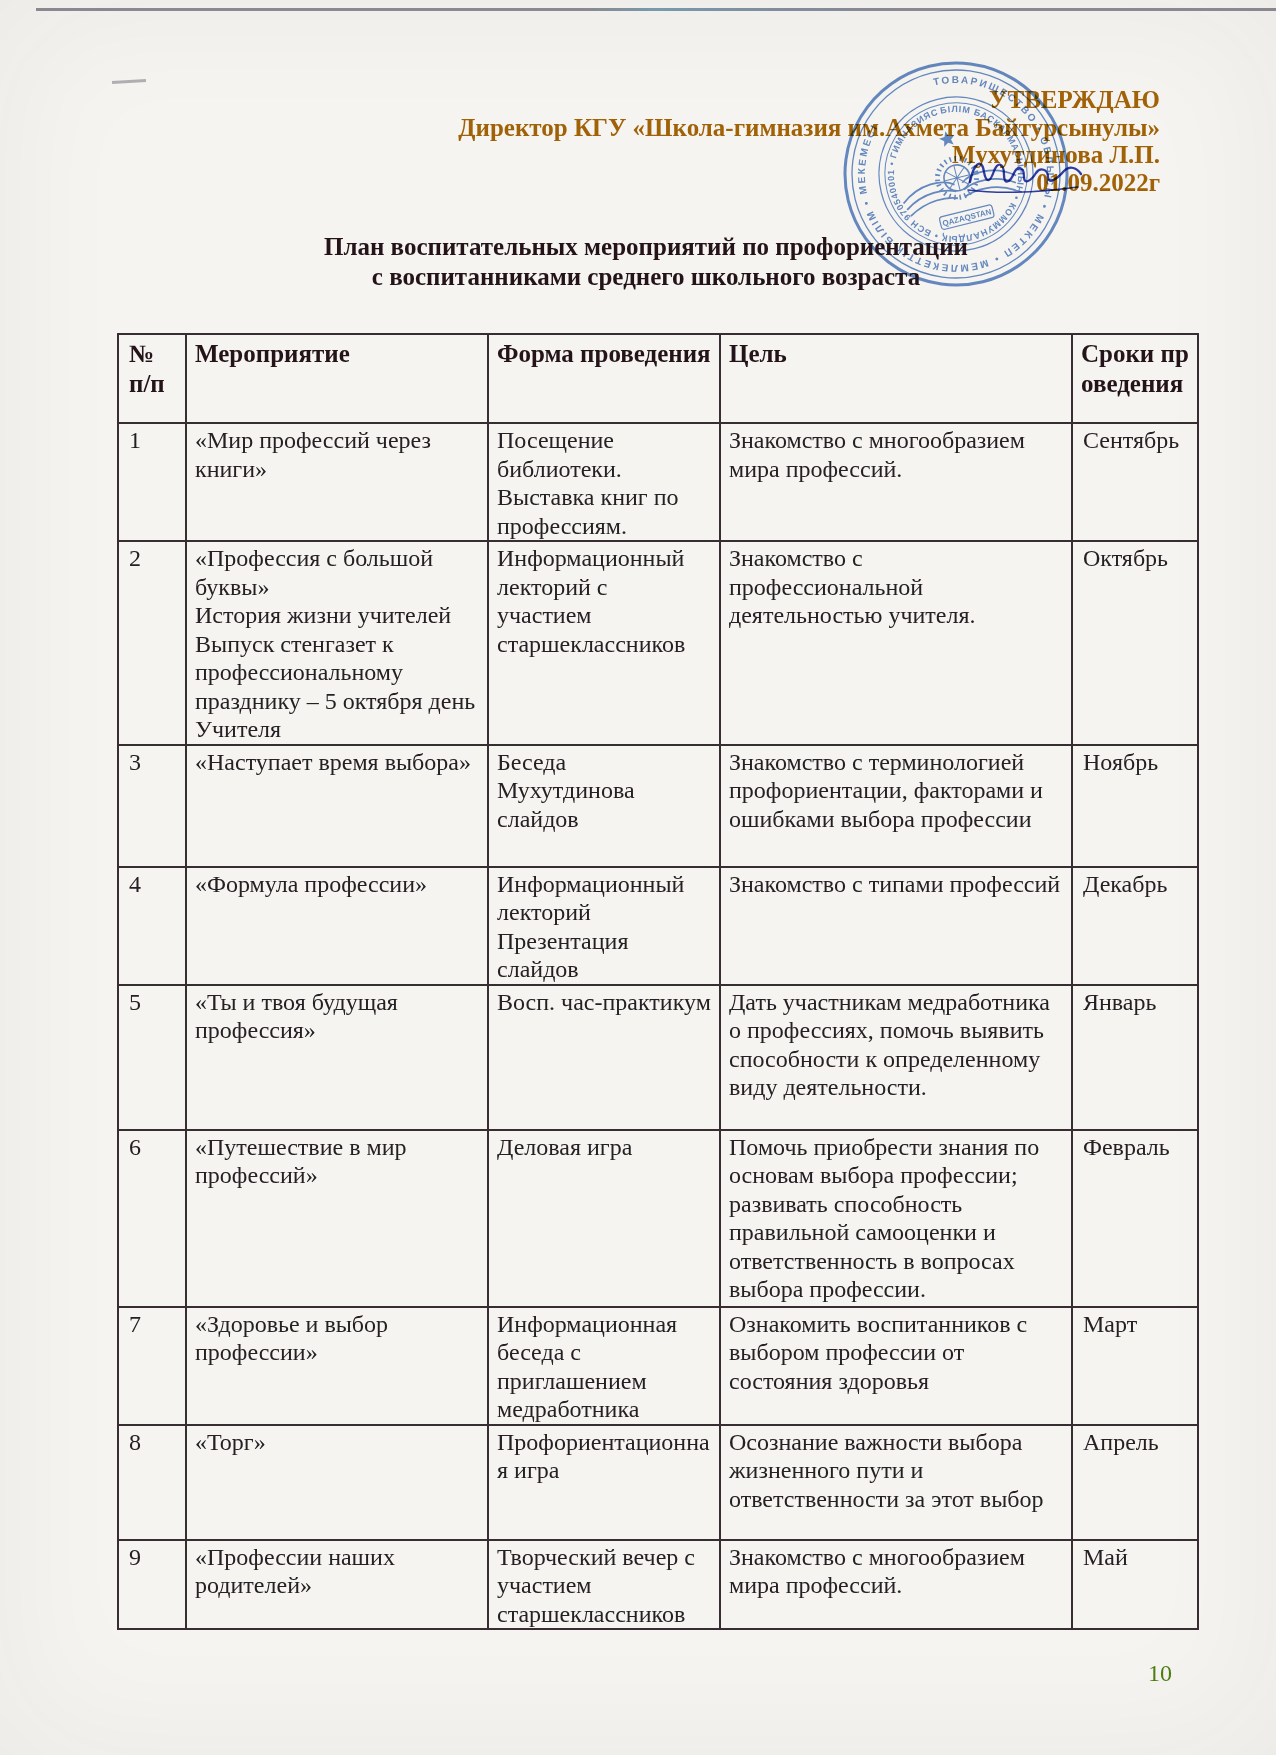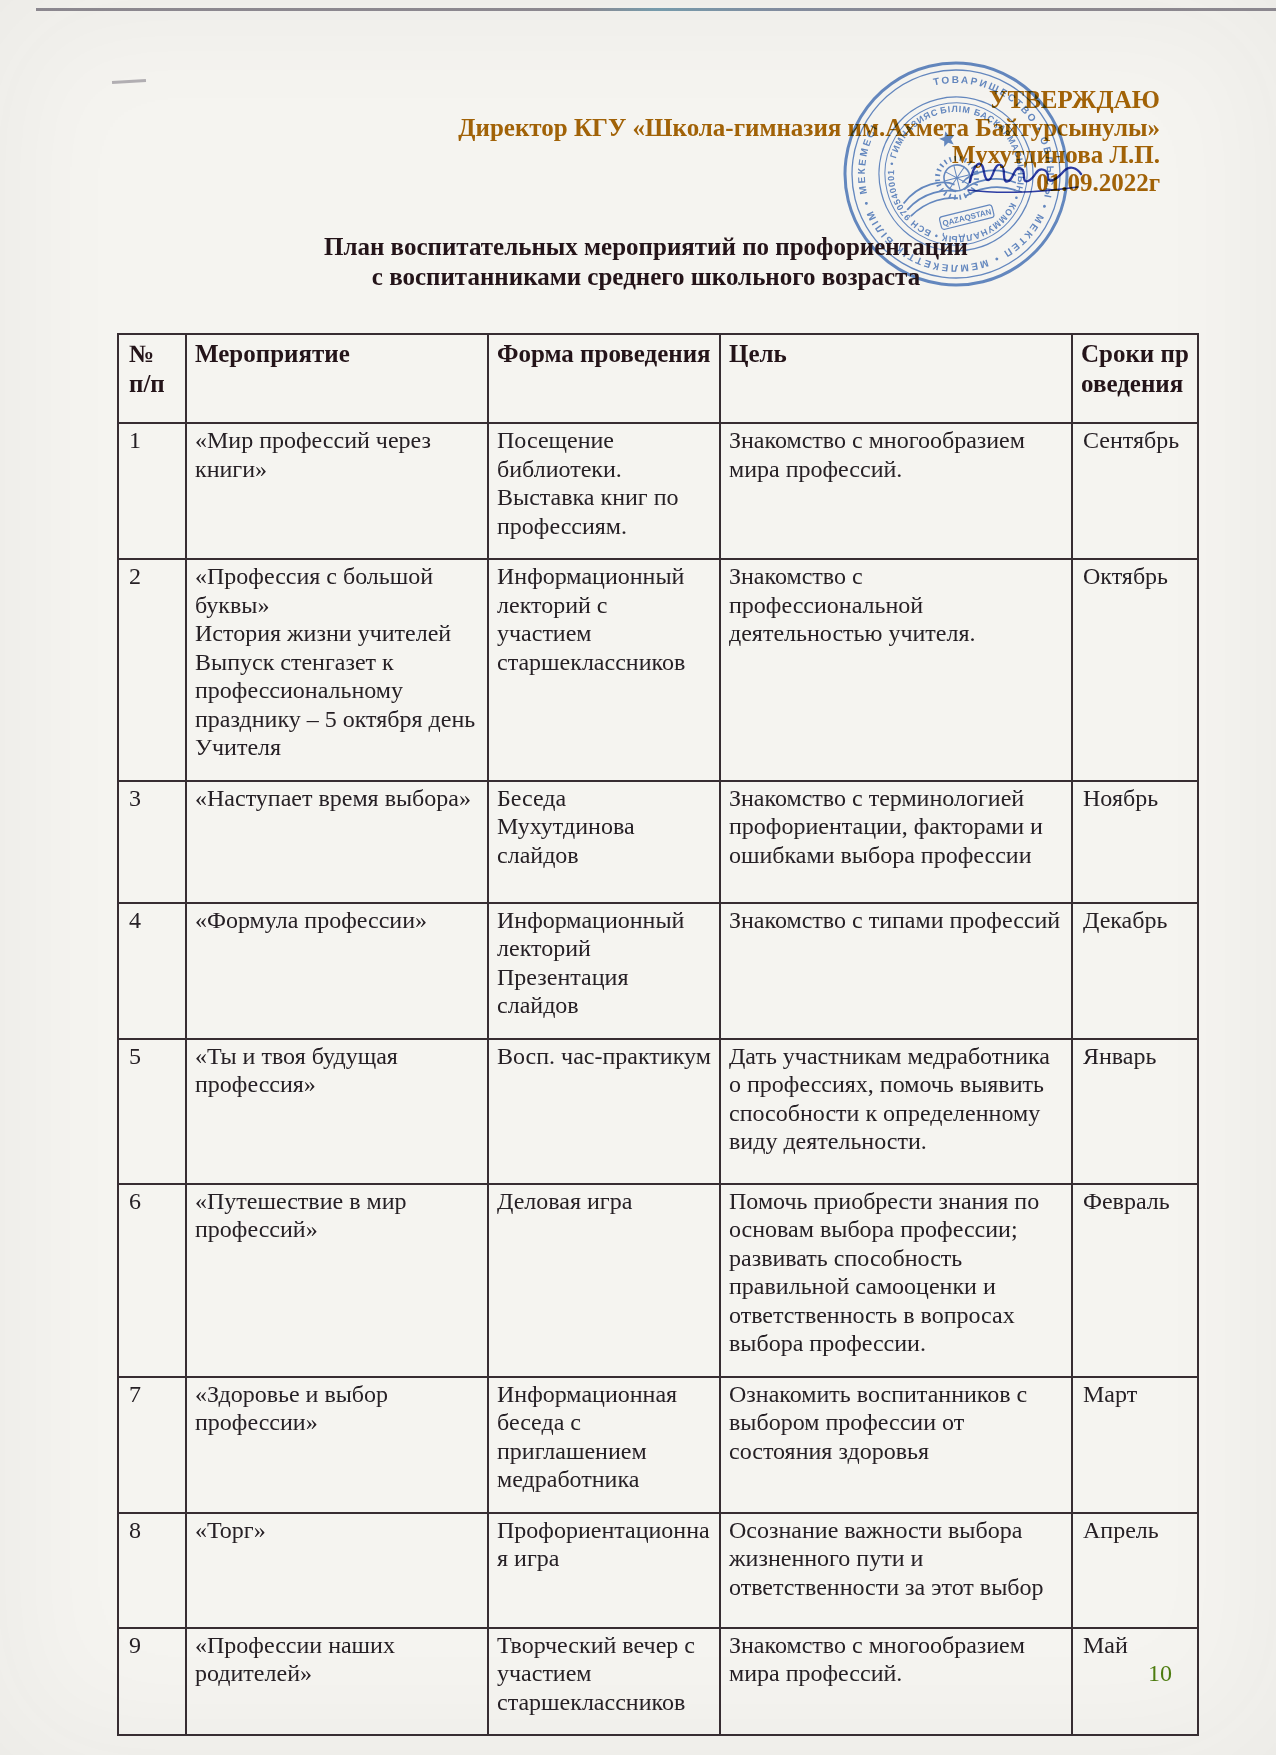--- a/index.html
+++ b/index.html
@@ -34,21 +34,21 @@
   
   .doc-title {
     position:absolute; top:232px; left:16px; width:1260px; text-align:center;
     font-weight:bold; font-size:25px; line-height:30px; color:#241419;
   }
   
   .plan-table-wrap { position:absolute; left:117px; top:333px; }
   table.plan { border-collapse:collapse; table-layout:fixed; width:1080px; }
   .plan th, .plan td {
     border:2px solid #372d32; vertical-align:top;
-    padding:2px 8px 18px 8px; font-size:24px; line-height:28.5px;
+    padding:2px 8px 0 8px; font-size:24px; line-height:28.5px;
     white-space:pre-line; overflow-wrap:break-word;
     text-align:left; font-weight:normal; color:#262025;
   }
   .plan th { font-weight:bold; font-size:25px; line-height:30px; color:#241419; padding-top:4px; }
   .plan .c-num  { padding-left:10px; }
   .plan .c-term { padding-left:10px; }
   .break-all { word-break:break-all; }
   .justify { text-align:justify; }
   
   .page-number { position:absolute; left:1148px; top:1660px; font-size:24px; color:#4d7c0f; }

